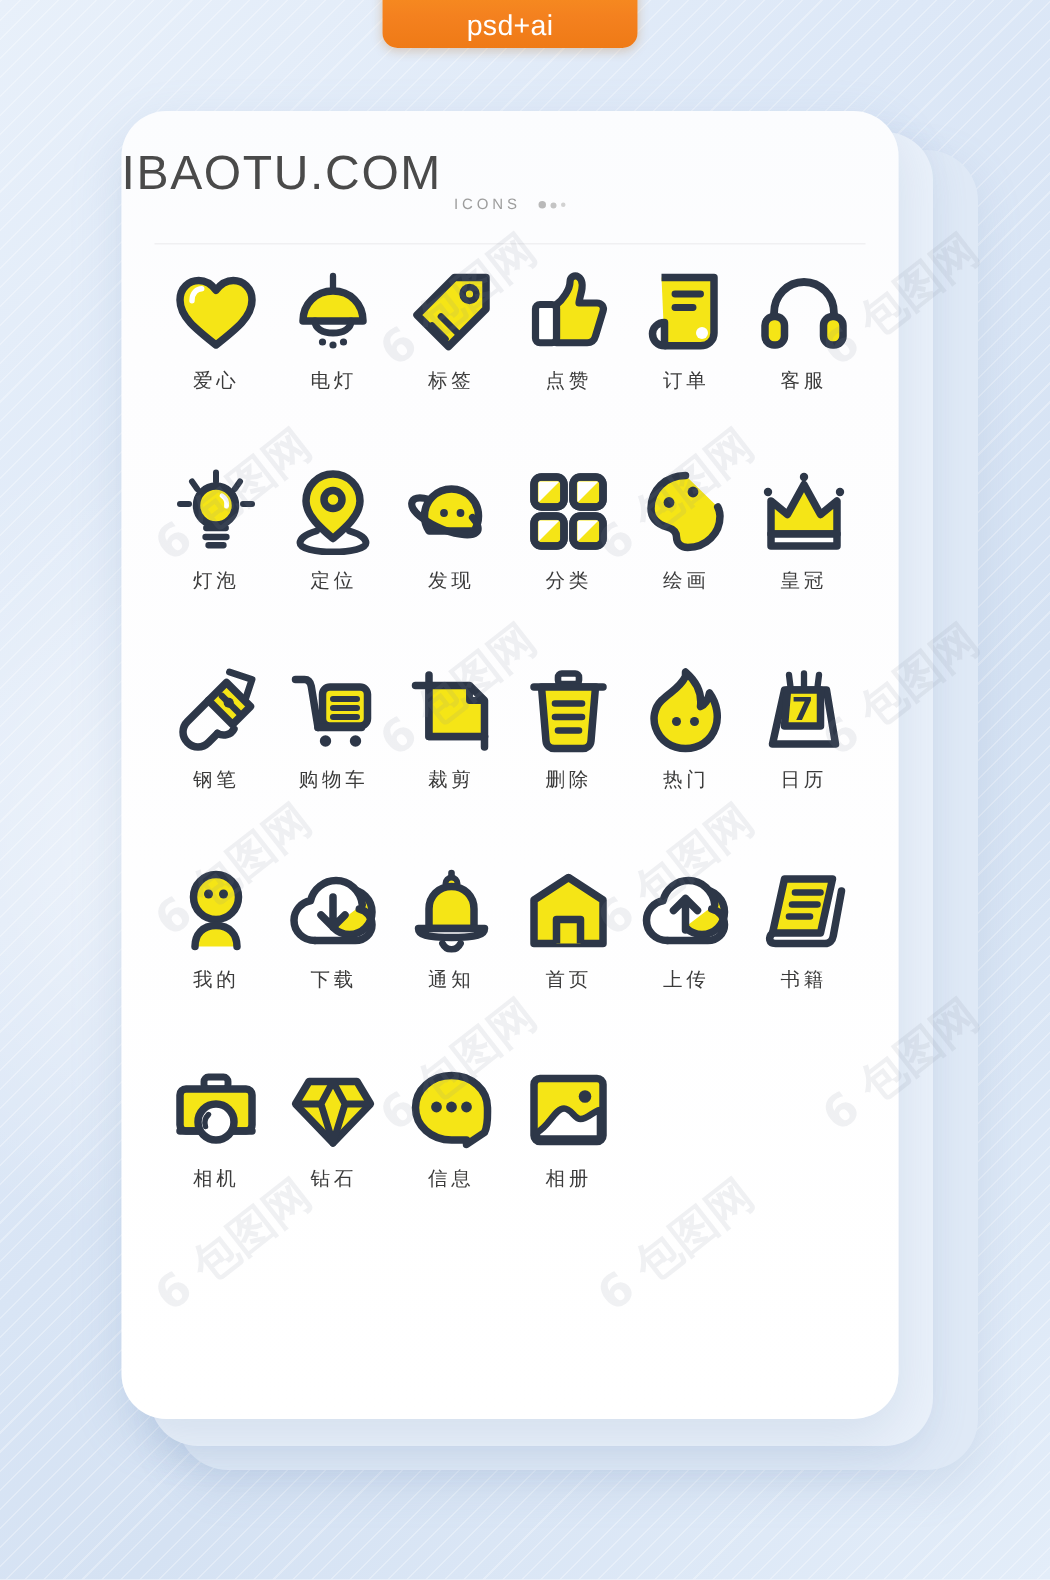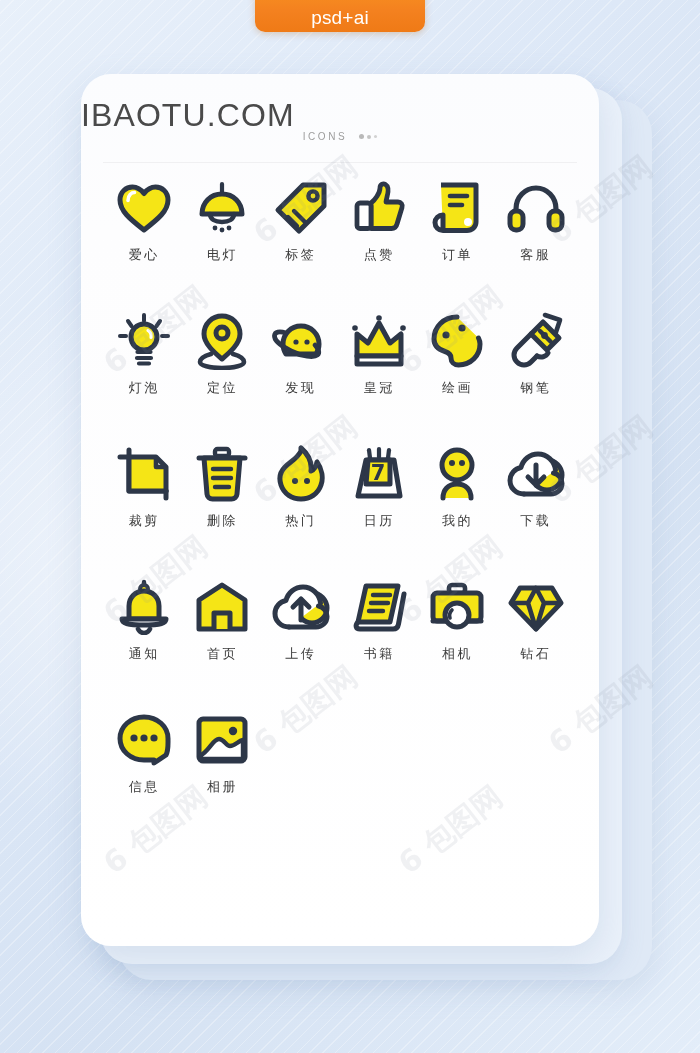--- a/index.html
+++ b/index.html
@@ -222,59 +222,95 @@
         <svg width="60" height="48" viewBox="0 0 60 48">
           <path d="M30 9 C20 9 12 17 12 27 C12 31 13 34 15 37 L45 37 C47 34 48 31 48 27 C48 17 40 9 30 9 Z" fill="#f5e516" stroke="#2d3748" stroke-width="5" stroke-linejoin="round"></path>
           <path d="M15 16 C8 14 4 15 3.5 18.5 C3 23 10 29 20 34 C31 39.5 43 41 46.5 38 C49 36 47.5 32 44 28" fill="none" stroke="#2d3748" stroke-width="4.8" stroke-linecap="round"></path>
           <circle cx="25" cy="25" r="2.6" fill="#2d3748"></circle>
           <circle cx="36" cy="25" r="2.6" fill="#2d3748"></circle>
         </svg>
       </div>
       <div class="lbl">发现</div>
     </div>
 
+    <div class="cell">
+      <div class="glyph">
+        <svg width="54" height="54" viewBox="0 0 54 54">
+          <g stroke="#2d3748" stroke-width="5">
+            <rect x="4" y="4" width="20" height="20" rx="5" fill="#f5e516"></rect>
+            <rect x="30" y="4" width="20" height="20" rx="5" fill="#f5e516"></rect>
+            <rect x="4" y="30" width="20" height="20" rx="5" fill="#f5e516"></rect>
+            <rect x="30" y="30" width="20" height="20" rx="5" fill="#f5e516"></rect>
+          </g>
+          <path d="M7 7 L7 21 L21 7 Z" fill="#fff"></path>
+          <path d="M33 7 L33 21 L47 7 Z" fill="#fff"></path>
+          <path d="M7 33 L7 47 L21 33 Z" fill="#fff"></path>
+          <path d="M33 33 L33 47 L47 33 Z" fill="#fff"></path>
+          <g stroke="#2d3748" stroke-width="5" fill="none">
+            <rect x="4" y="4" width="20" height="20" rx="5"></rect>
+            <rect x="30" y="4" width="20" height="20" rx="5"></rect>
+            <rect x="4" y="30" width="20" height="20" rx="5"></rect>
+            <rect x="30" y="30" width="20" height="20" rx="5"></rect>
+          </g>
+        </svg>
+      </div>
+      <div class="lbl">分类</div>
+    </div>
+
+    <div class="cell">
+      <div class="glyph">
+        <svg width="56" height="56" viewBox="0 0 56 56">
+          <path d="M28 4 C14.5 4 5 14 5 26 C5 34 11 37 16 38.5 C20 39.7 22 41.5 22 45 C22 49 25 52 29.5 52 C42 52 51 42.5 51 31 C51 29 50.5 27 49.5 25" fill="#f5e516" stroke="#2d3748" stroke-width="5" stroke-linejoin="round" stroke-linecap="round"></path>
+          <circle cx="17" cy="22" r="3.6" fill="#2d3748"></circle>
+          <circle cx="33" cy="15" r="3.6" fill="#2d3748"></circle>
+        </svg>
+      </div>
+      <div class="lbl">绘画</div>
+    </div>
 
     <div class="cell">
       <div class="glyph">
         <svg width="58" height="56" viewBox="0 0 58 56">
           <path d="M7 43 L7 21 L18 30 L29 10 L40 30 L51 21 L51 43 Z" fill="#f5e516" stroke="#2d3748" stroke-width="5" stroke-linejoin="round"></path>
           <path d="M7 43 L51 43 L51 51 L7 51 Z" fill="#fff" stroke="#2d3748" stroke-width="5" stroke-linejoin="round"></path>
           <circle cx="29" cy="5" r="2.8" fill="#2d3748"></circle>
           <circle cx="5" cy="15" r="2.8" fill="#2d3748"></circle>
           <circle cx="53" cy="15" r="2.8" fill="#2d3748"></circle>
         </svg>
       </div>
       <div class="lbl">皇冠</div>
-    </div>
-
-    <div class="cell">
-      <div class="glyph">
-        <svg width="56" height="56" viewBox="0 0 56 56">
-          <path d="M28 4 C14.5 4 5 14 5 26 C5 34 11 37 16 38.5 C20 39.7 22 41.5 22 45 C22 49 25 52 29.5 52 C42 52 51 42.5 51 31 C51 29 50.5 27 49.5 25" fill="#f5e516" stroke="#2d3748" stroke-width="5" stroke-linejoin="round" stroke-linecap="round"></path>
-          <circle cx="17" cy="22" r="3.6" fill="#2d3748"></circle>
-          <circle cx="33" cy="15" r="3.6" fill="#2d3748"></circle>
-        </svg>
-      </div>
-      <div class="lbl">绘画</div>
     </div>
 
     <div class="cell">
       <div class="glyph">
         <svg width="58" height="58" viewBox="0 0 58 58">
           <path d="M38 3 L53 8 L48 23" fill="none" stroke="#2d3748" stroke-width="4.6" stroke-linecap="round" stroke-linejoin="round"></path>
           <path d="M36 10 L52 26 L40 38 L24 22 Z" fill="#f5e516" stroke="#2d3748" stroke-width="5" stroke-linejoin="round"></path>
           <path d="M33 19 L44 30" stroke="#2d3748" stroke-width="4.4" stroke-linecap="round"></path>
           <circle cx="37.5" cy="23.5" r="3.4" fill="#2d3748"></circle>
           <path d="M24 22 L10 36 C6 40 6 46 10 50 C14 54 20 54 24 50 L30 44" fill="none" stroke="#2d3748" stroke-width="5" stroke-linecap="round" stroke-linejoin="round"></path>
           <path d="M30 44 C34 46 39 45 41 41" fill="none" stroke="#2d3748" stroke-width="5" stroke-linecap="round"></path>
         </svg>
       </div>
       <div class="lbl">钢笔</div>
     </div>
 
+    <div class="cell">
+      <div class="glyph">
+        <svg width="58" height="54" viewBox="0 0 58 54">
+          <path d="M4 6 L10 6 C12.5 6 14 8 14.5 10.5 L19 38" fill="none" stroke="#2d3748" stroke-width="5" stroke-linecap="round" stroke-linejoin="round"></path>
+          <rect x="22" y="11" width="30" height="26" rx="5" fill="#f5e516" stroke="#2d3748" stroke-width="5" stroke-linejoin="round"></rect>
+          <path d="M29 19 L45 19 M29 25 L45 25 M29 31 L45 31" stroke="#2d3748" stroke-width="4" stroke-linecap="round"></path>
+          <path d="M19 38 L48 38" fill="none" stroke="#2d3748" stroke-width="5" stroke-linecap="round"></path>
+          <circle cx="24" cy="47" r="3.8" fill="#2d3748"></circle>
+          <circle cx="44" cy="47" r="3.8" fill="#2d3748"></circle>
+        </svg>
+      </div>
+      <div class="lbl">购物车</div>
+    </div>
 
     <div class="cell">
       <div class="glyph">
         <svg width="56" height="56" viewBox="0 0 56 56">
           <path d="M13 4 L13 45 L50 45" fill="none" stroke="#2d3748" stroke-width="5" stroke-linecap="round" stroke-linejoin="round"></path>
           <path d="M13 11 L40 11 L50 21 L50 45 L13 45 Z" fill="#f5e516"></path>
           <path d="M40 11 L40 21 L50 21" fill="#fff" stroke="#2d3748" stroke-width="4.6" stroke-linejoin="round"></path>
           <path d="M13 11 L40 11 L50 21 L50 45 L13 45 Z" fill="none" stroke="#2d3748" stroke-width="5" stroke-linejoin="round"></path>
           <path d="M4 11 L13 11 M50 52 L50 45" fill="none" stroke="#2d3748" stroke-width="5" stroke-linecap="round"></path>
         </svg>

